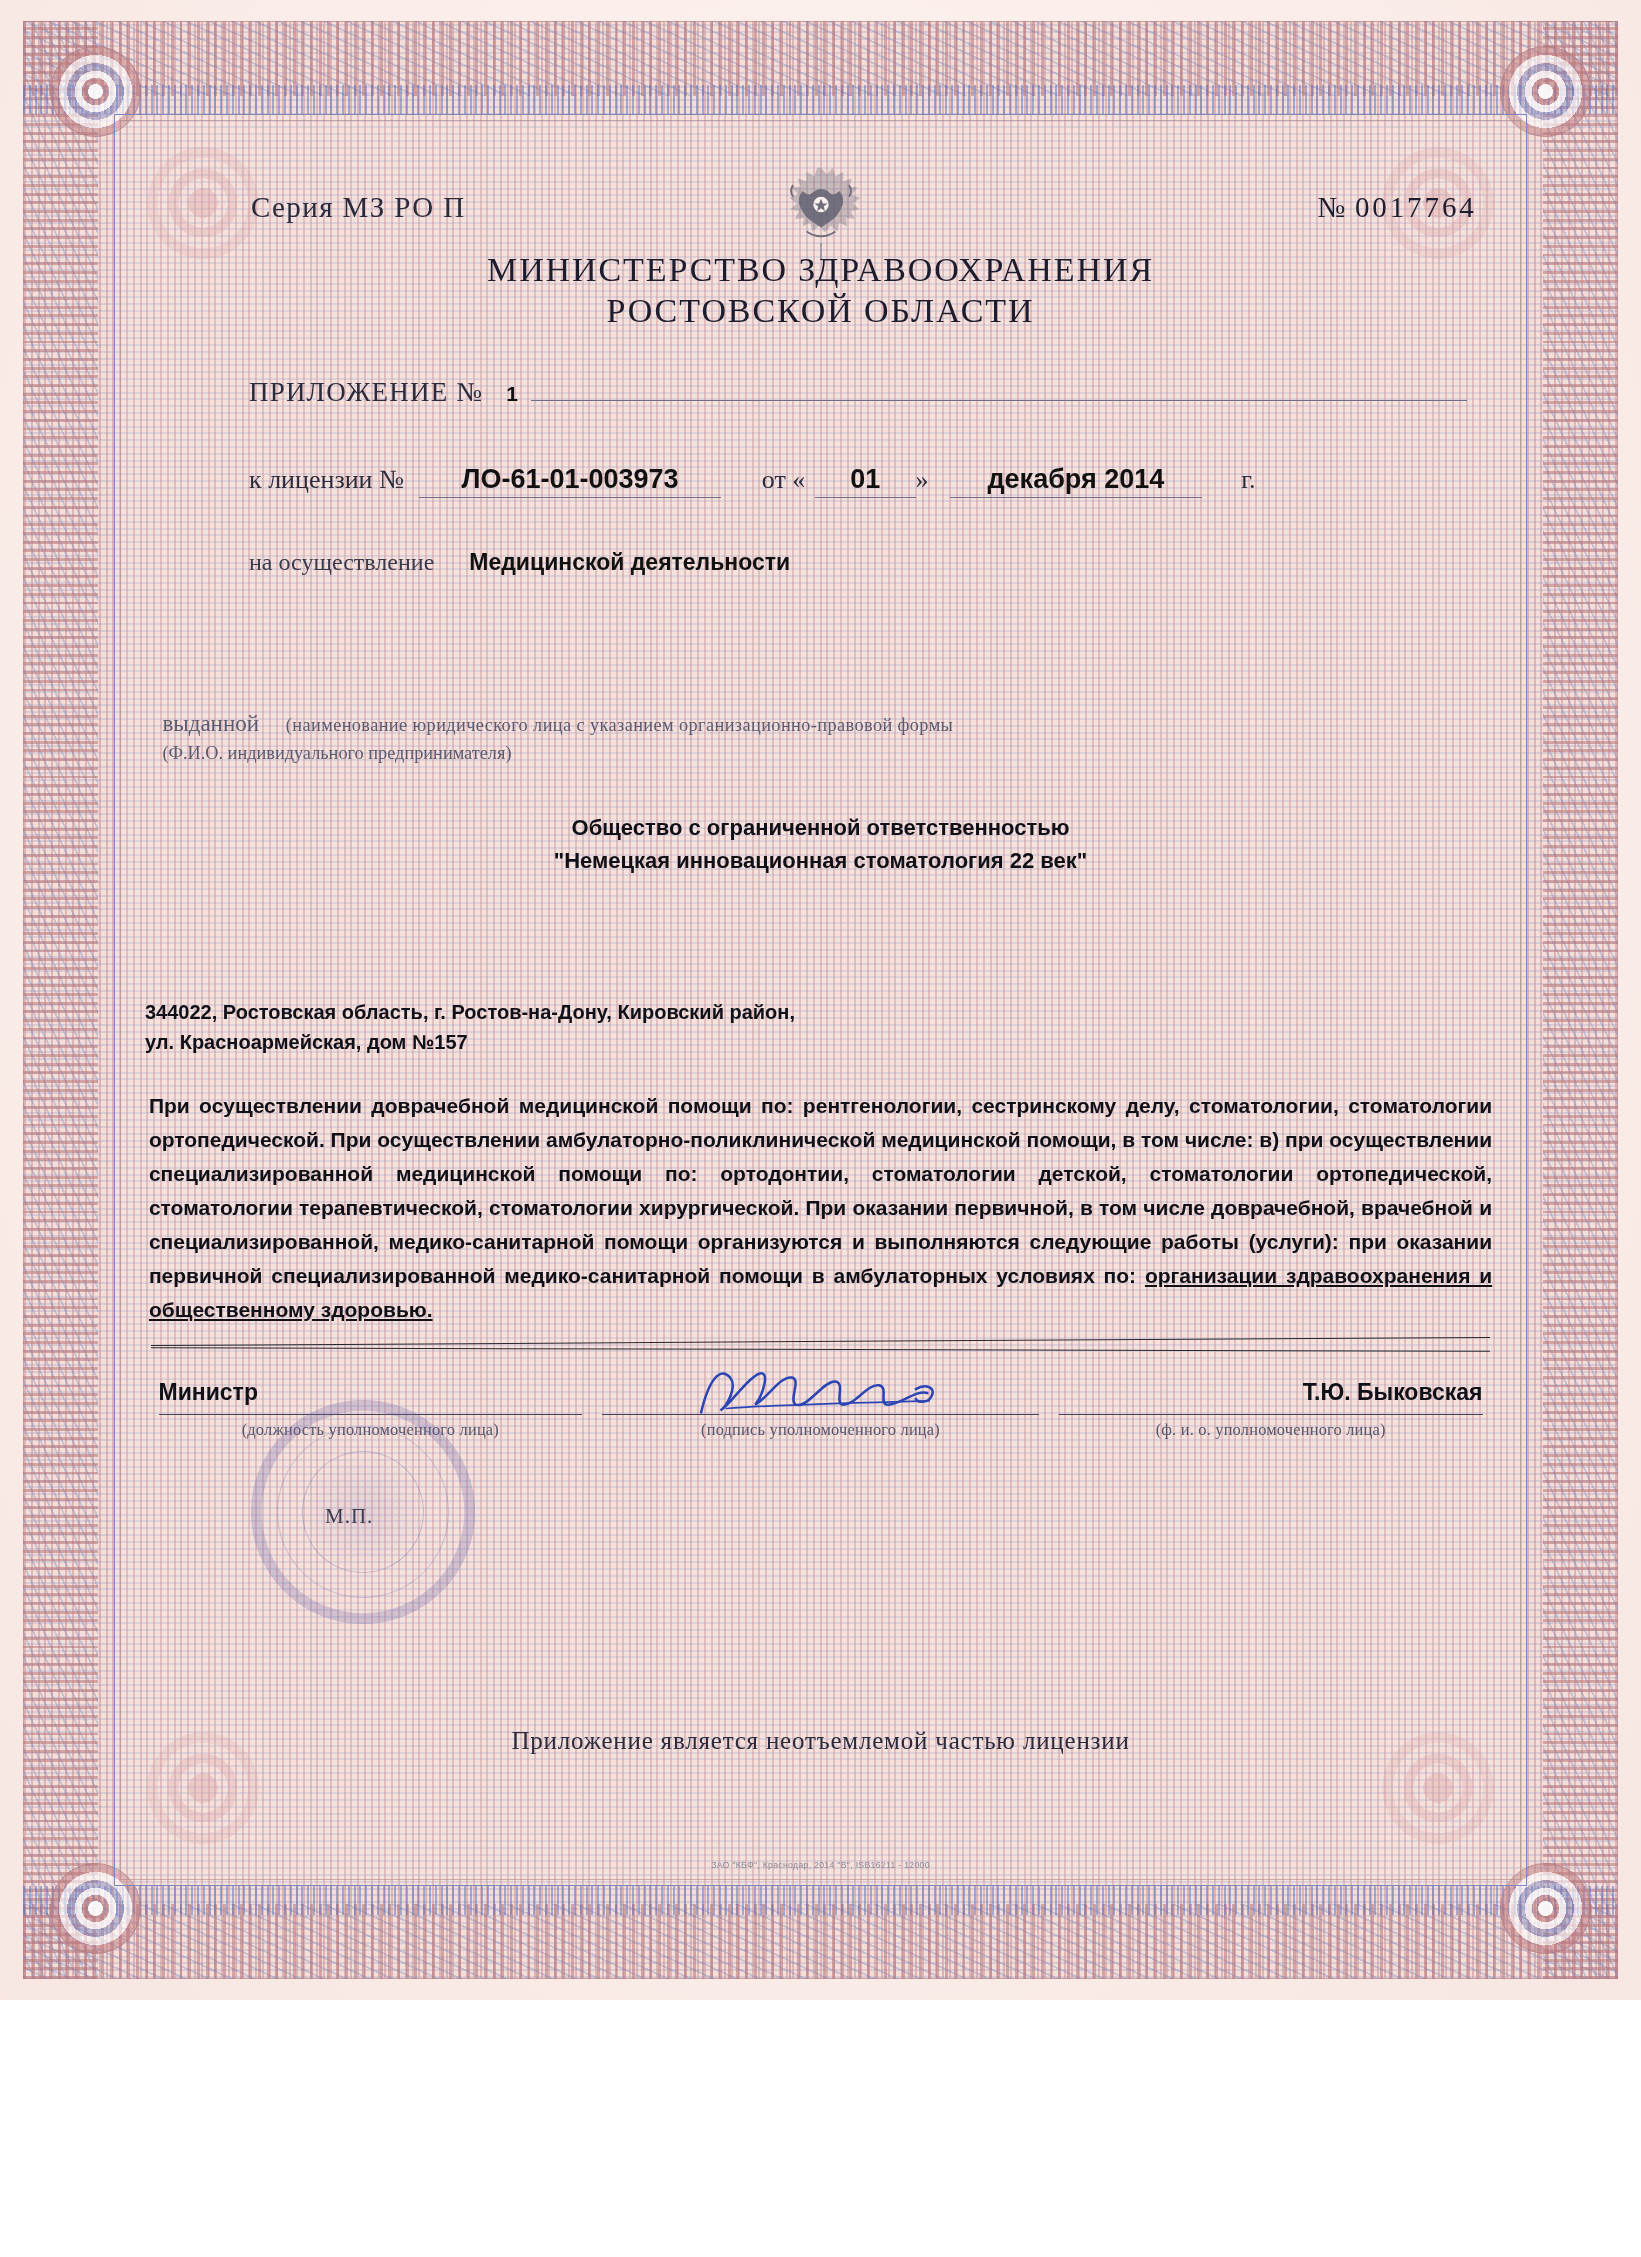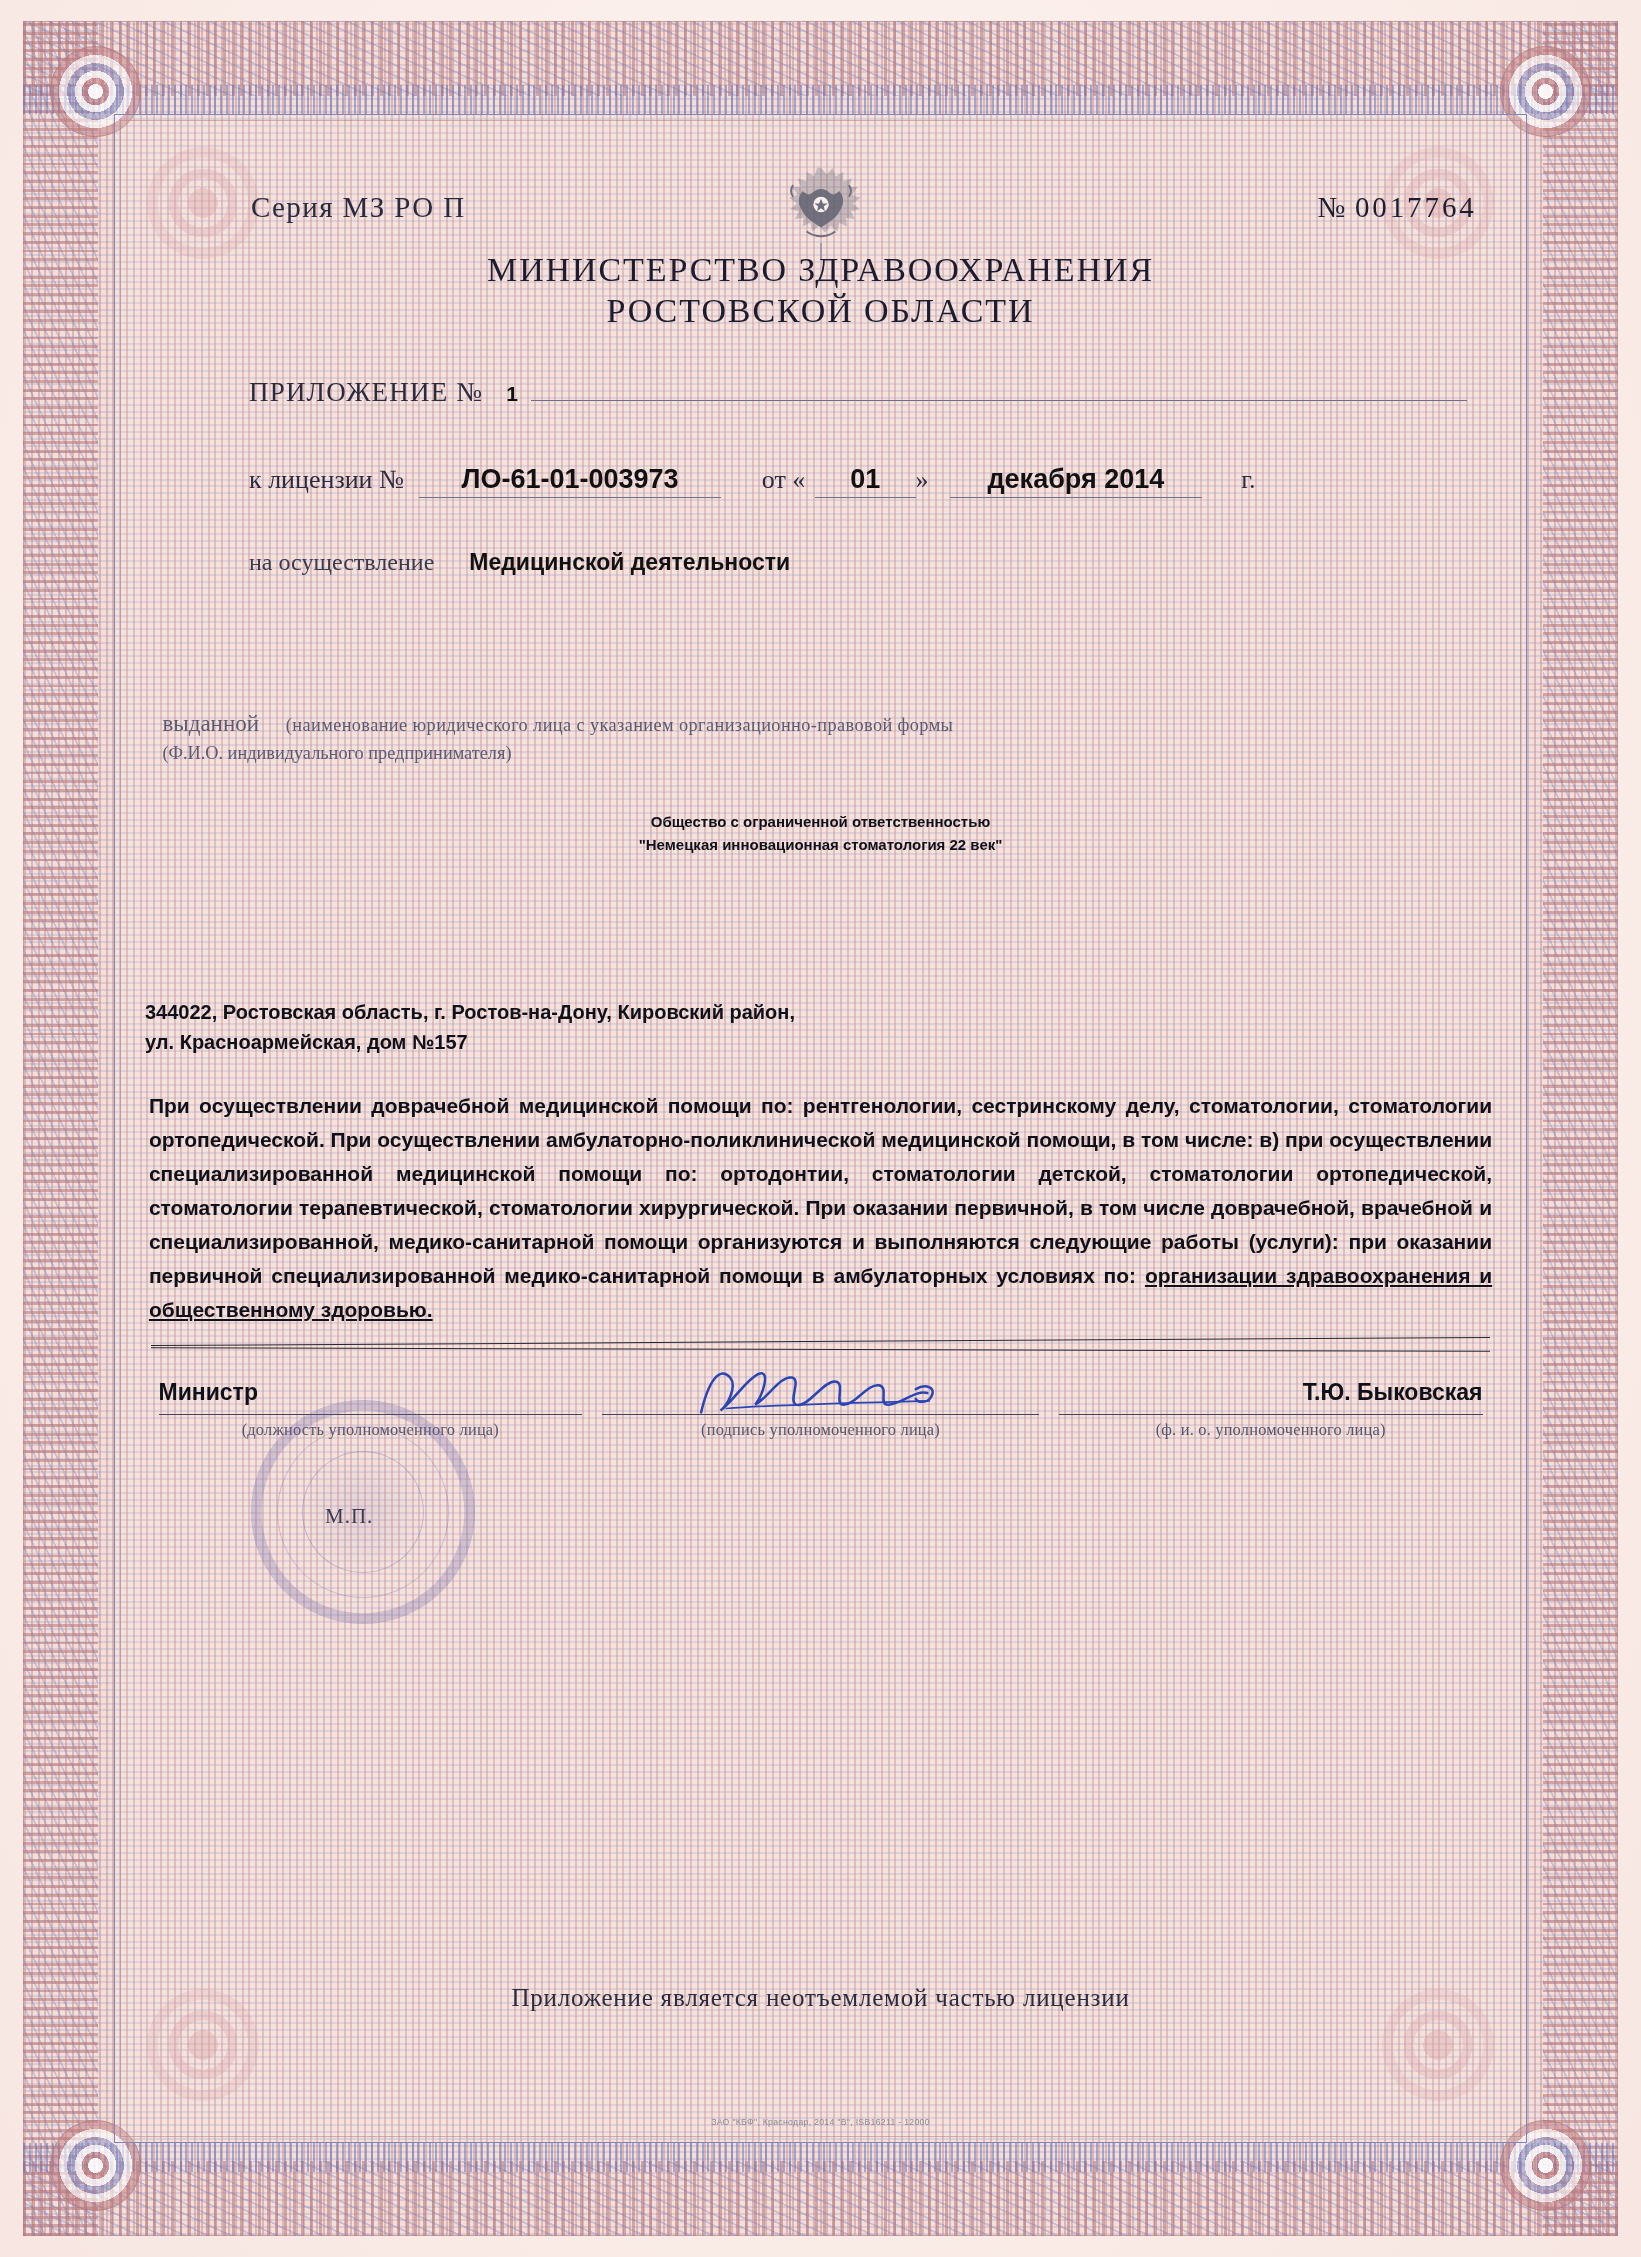--- a/index.html
+++ b/index.html
@@ -6,21 +6,21 @@
   html,body{margin:0;padding:0;}
   body{
     width:1641px;height:2257px;
     background:#ffffff;
     font-family:"Liberation Serif", serif;
     color:#1a1a2e;
     overflow:hidden;
   }
   .page{
     position:relative;
-    width:1641px;height:2257px;
+    width:1641px;height:2000px;
     box-sizing:border-box;
     background:
       radial-gradient(ellipse at 50% 40%, #fdf6f4 0%, #fbeeea 55%, #f7e6e1 100%);
   }
 
   
   .border-outer{
     position:absolute;left:23px;top:21px;right:23px;bottom:21px;
     border:1.9px solid #c9a0a2;
     background:
@@ -181,21 +181,21 @@
   .issued-block{
     position:absolute;top:566px;left:17.4px;right:17.4px;color:#5a5a70;
   }
   .issued-line1{font-size:23px;}
   .issued-line1 .small{font-size:18.3px;letter-spacing:0.4px;}
   .issued-line2{font-size:18.3px;margin-top:5.8px;}
 
   .org-name{
     position:absolute;top:666px;left:0;right:0;text-align:center;
     font-family:"Liberation Sans", sans-serif;font-weight:bold;
-    font-size:15px;line-height:1.5;color:#101018;
+    font-size:22px;line-height:1.5;color:#101018;
   }
 
   .addr-caption{
     position:absolute;top:763px;left:17.4px;right:17.4px;
     font-size:23px;line-height:1.45;color:#5a5a70;
   }
 
   .addr-value{
     position:absolute;top:852px;left:0;right:0;
     font-family:"Liberation Sans", sans-serif;font-weight:bold;

